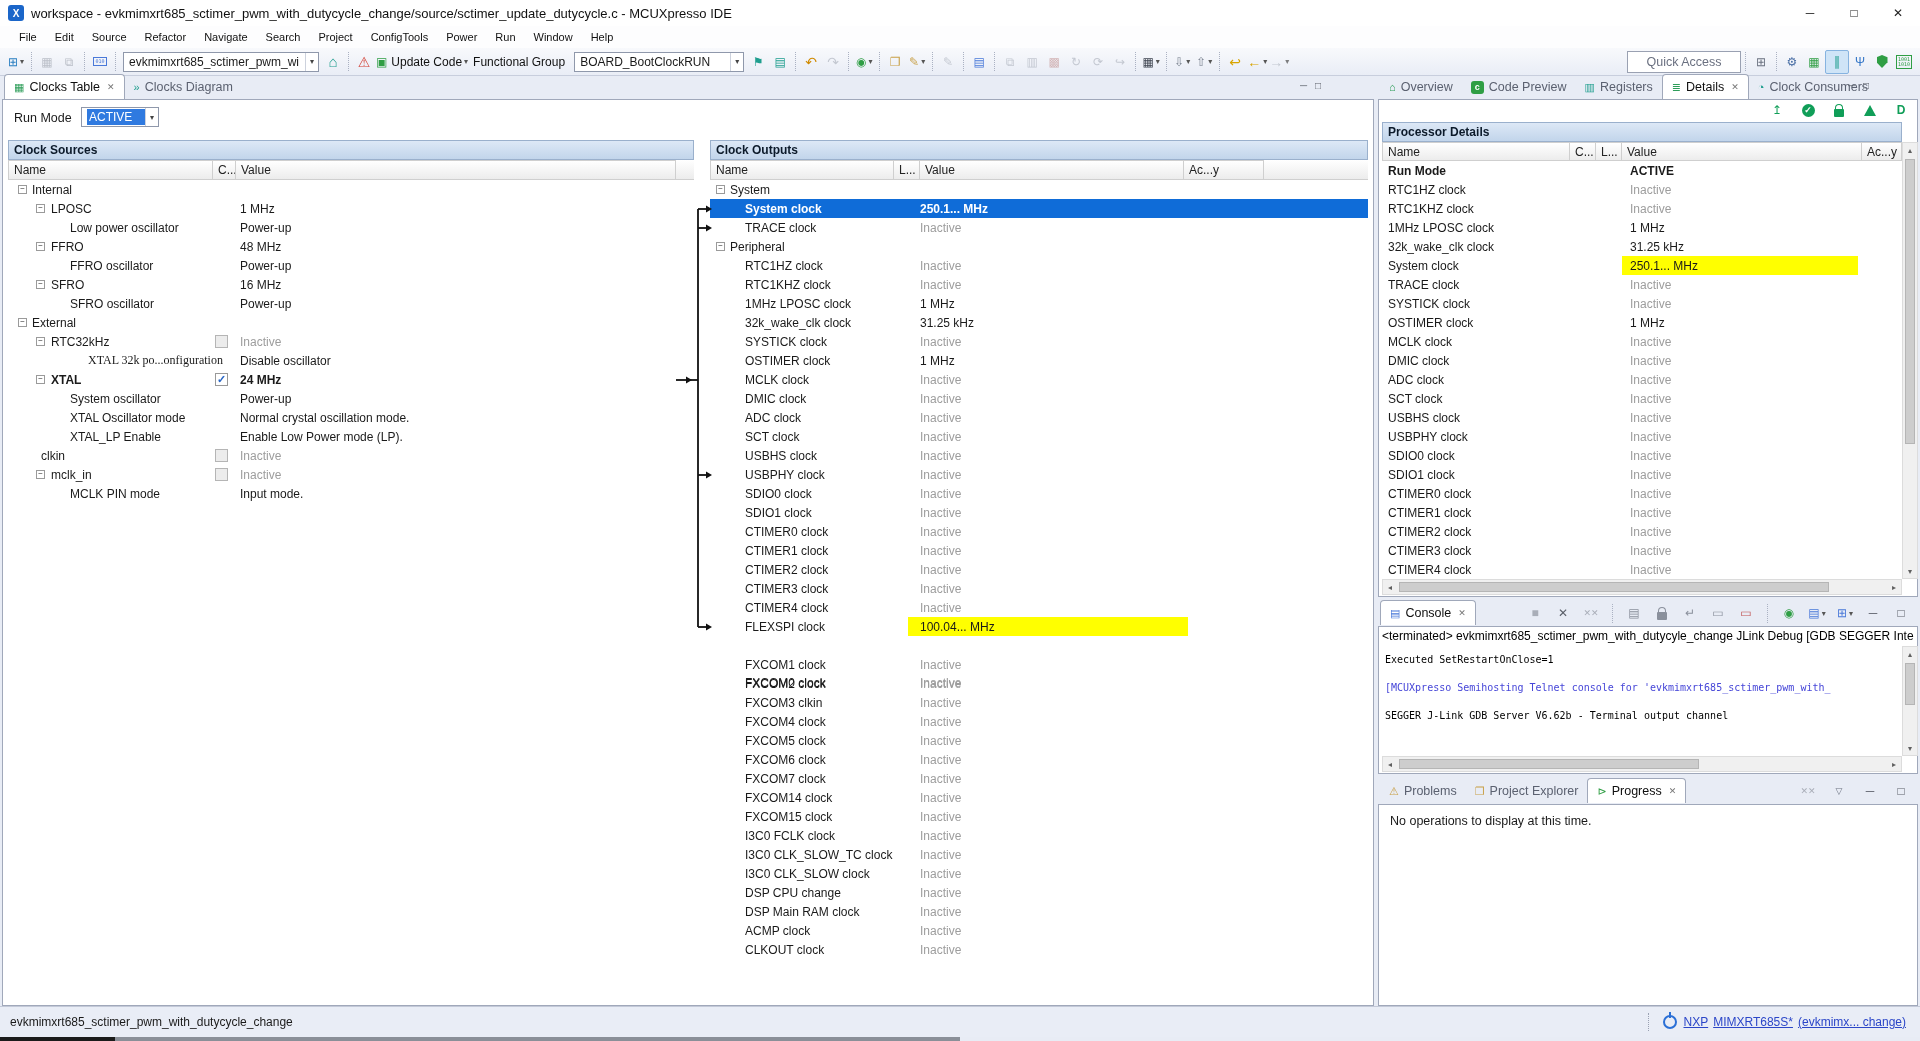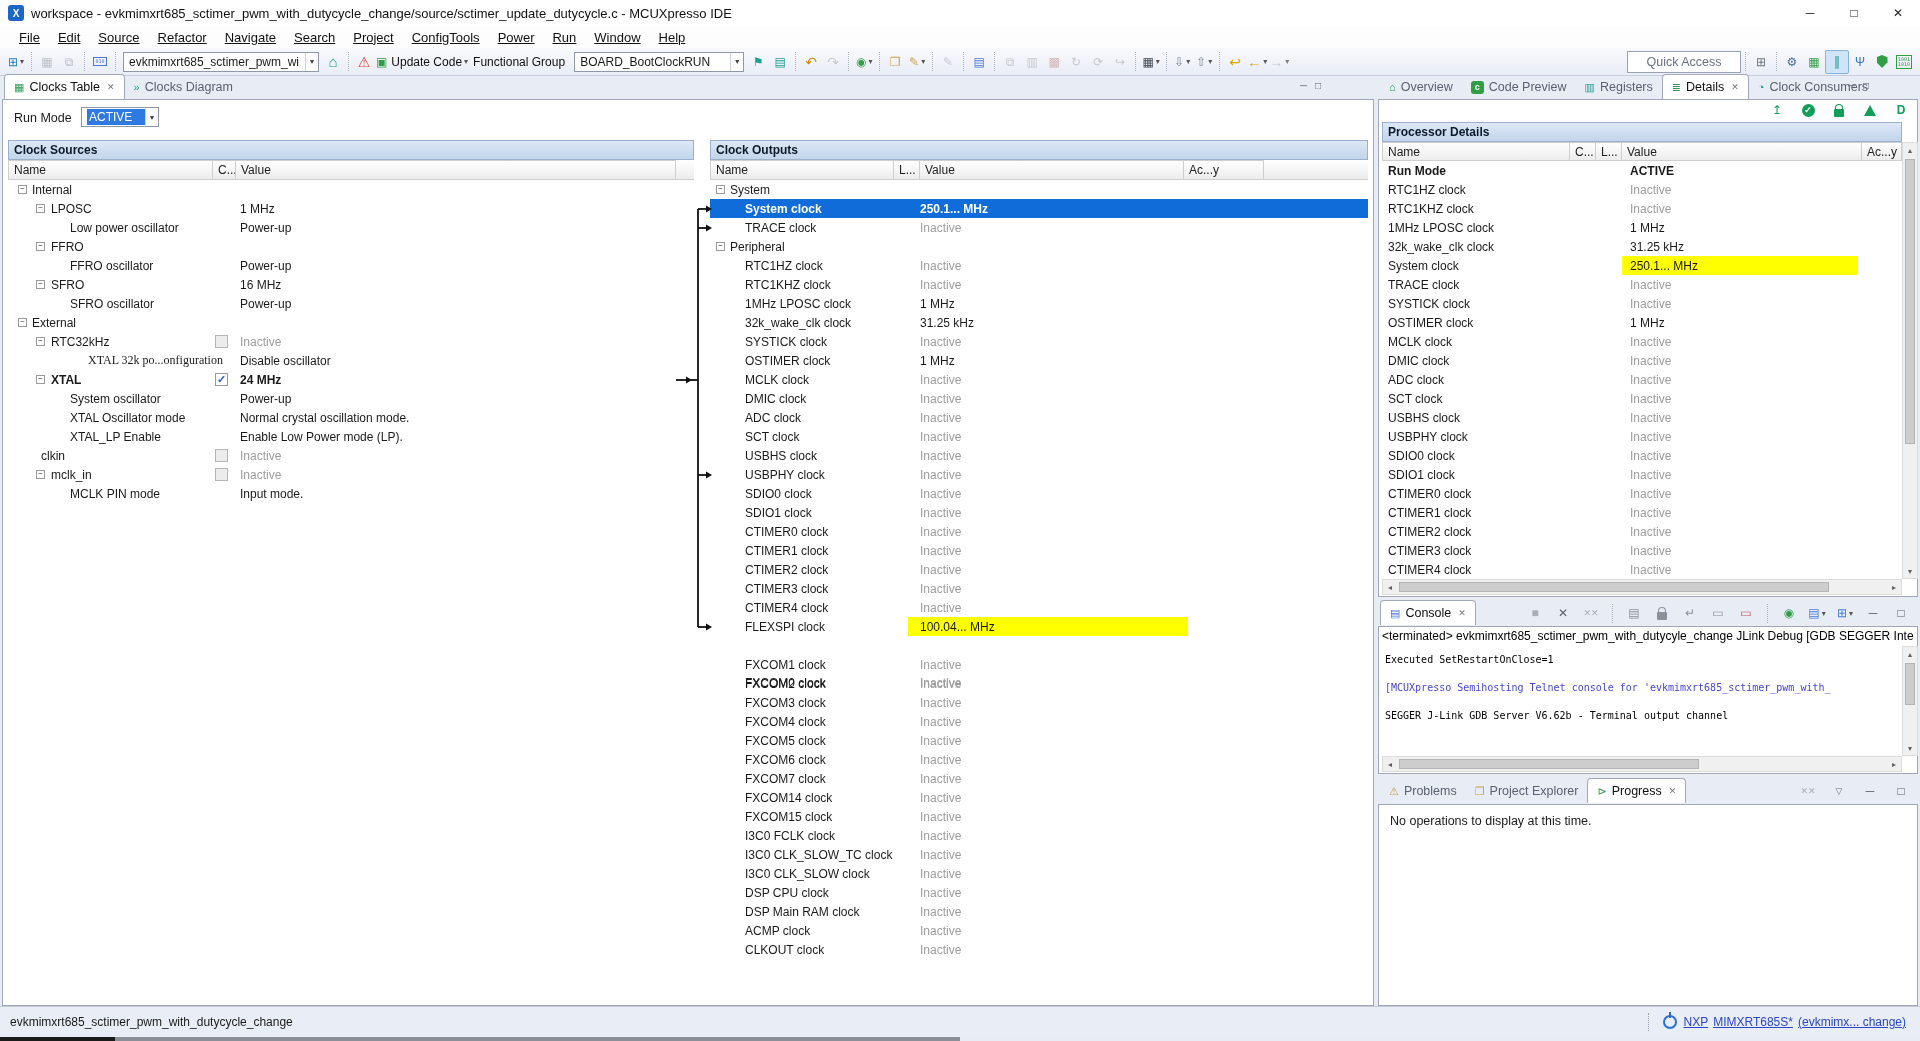--- a/index.html
+++ b/index.html
@@ -7,21 +7,21 @@
        font-family:"Liberation Sans",sans-serif;font-size:12px;color:#1a1a1a;}
   .abs{position:absolute;}
   
   #titlebar{left:0;top:0;width:1920px;height:26px;background:#ffffff;display:flex;align-items:center;padding-left:8px;box-sizing:border-box;}
   .win-logo{width:16px;height:16px;background:#1b66c9;color:#fff;border-radius:3px;font-size:10px;font-weight:bold;
             display:flex;align-items:center;justify-content:center;margin-right:7px;}
   #window-title{font-size:13px;color:#111;white-space:nowrap;}
   .win-controls{margin-left:auto;display:flex;height:26px;}
   .win-btn{width:44px;display:flex;align-items:center;justify-content:center;font-size:12px;color:#222;}
   #menubar{left:0;top:26px;width:1920px;height:22px;background:#fdfdfe;display:flex;align-items:center;padding-left:10px;box-sizing:border-box;}
-  .menu-item{padding:0 9px;font-size:13px;color:#111;text-decoration:underline;}
+  .menu-item{padding:0 9px;font-size:11px;color:#111;}
   #toolbar{left:0;top:48px;width:1920px;height:28px;background:linear-gradient(#f8f9fc,#e9edf6);
            border-bottom:1px solid #c8cedd;display:flex;align-items:center;padding:0 5px;box-sizing:border-box;}
   .tb-sep{width:0;height:19px;border-left:1px dotted #aab1c2;margin:0 4px;}
   .tb-icon{min-width:20px;height:22px;display:flex;align-items:center;justify-content:center;padding:0 1px;}
   .tb-icon .glyph{font-size:12px;line-height:1;}
   .tb-icon.disabled{opacity:.75;}
   .tb-icon .dd{font-size:8px;color:#555;margin-left:2px;}
   .tb-btn-label{font-size:12px;margin-left:4px;color:#111;}
   .tb-label{font-size:12px;color:#111;margin:0 6px 0 4px;}
   .combo{height:20px;background:#fff;border:1px solid #8f98ab;display:flex;align-items:center;
@@ -305,20 +305,21 @@
         <div class="cell" style="left: 43px;">LPOSC</div>
         <div class="cell" style="left: 232px; width: 440px;">1 MHz</div>
       </div>
       <div class="trow" style="top: 38px;">
         <div class="cell" style="left: 62px;">Low power oscillator</div>
         <div class="cell" style="left: 232px; width: 440px;">Power-up</div>
       </div>
       <div class="trow" style="top: 57px;">
         <span class="expander" style="left: 28px;">−</span>
         <div class="cell" style="left: 43px;">FFRO</div>
+        <div class="cell" style="left: 232px; width: 440px;">48 MHz</div>
       </div>
       <div class="trow" style="top: 76px;">
         <div class="cell" style="left: 62px;">FFRO oscillator</div>
         <div class="cell" style="left: 232px; width: 440px;">Power-up</div>
       </div>
       <div class="trow" style="top: 95px;">
         <span class="expander" style="left: 28px;">−</span>
         <div class="cell" style="left: 43px;">SFRO</div>
         <div class="cell" style="left: 232px; width: 440px;">16 MHz</div>
       </div>
@@ -486,21 +487,21 @@
       </div>
       <div class="trow" style="top: 475px;">
         <div class="cell" style="left: 35px;">FXCOM1 clock</div>
         <div class="cell inactive-text" style="left: 198px; width: 280px; padding-left: 12px; box-sizing: border-box;">Inactive</div>
       </div>
       <div class="trow" style="top: 494px;">
         <div class="cell" style="left: 35px;">FXCOM2 clock</div>
         <div class="cell inactive-text" style="left: 198px; width: 280px; padding-left: 12px; box-sizing: border-box;">Inactive</div>
       </div>
       <div class="trow" style="top: 513px;">
-        <div class="cell" style="left: 35px;">FXCOM3 clock</div>
+        <div class="cell" style="left: 35px;">FXCOM3 clkin</div>
         <div class="cell inactive-text" style="left: 198px; width: 280px; padding-left: 12px; box-sizing: border-box;">Inactive</div>
       </div>
       <div class="trow" style="top: 532px;">
         <div class="cell" style="left: 35px; text-align: right;">FXCOM4 clock</div>
         <div class="cell inactive-text" style="left: 198px; width: 280px; padding-left: 12px; box-sizing: border-box;">Inactive</div>
       </div>
       <div class="trow" style="top: 551px;">
         <div class="cell" style="left: 35px;">FXCOM5 clock</div>
         <div class="cell inactive-text" style="left: 198px; width: 280px; padding-left: 12px; box-sizing: border-box;">Inactive</div>
       </div>
@@ -526,21 +527,21 @@
       </div>
       <div class="trow" style="top: 665px;">
         <div class="cell" style="left: 35px;">I3C0 CLK_SLOW_TC clock</div>
         <div class="cell inactive-text" style="left: 198px; width: 280px; padding-left: 12px; box-sizing: border-box;">Inactive</div>
       </div>
       <div class="trow" style="top: 684px;">
         <div class="cell" style="left: 35px;">I3C0 CLK_SLOW clock</div>
         <div class="cell inactive-text" style="left: 198px; width: 280px; padding-left: 12px; box-sizing: border-box;">Inactive</div>
       </div>
       <div class="trow" style="top: 703px;">
-        <div class="cell" style="left: 35px;">DSP CPU clock</div>
+        <div class="cell" style="left: 35px;">DSP CPU change</div>
         <div class="cell inactive-text" style="left: 198px; width: 280px; padding-left: 12px; box-sizing: border-box;">Inactive</div>
       </div>
       <div class="trow" style="top: 722px;">
         <div class="cell" style="left: 35px;">DSP Main RAM clock</div>
         <div class="cell inactive-text" style="left: 198px; width: 280px; padding-left: 12px; box-sizing: border-box;">Inactive</div>
       </div>
       <div class="trow" style="top: 741px;">
         <div class="cell" style="left: 35px;">ACMP clock</div>
         <div class="cell inactive-text" style="left: 198px; width: 280px; padding-left: 12px; box-sizing: border-box;">Inactive</div>
       </div>

